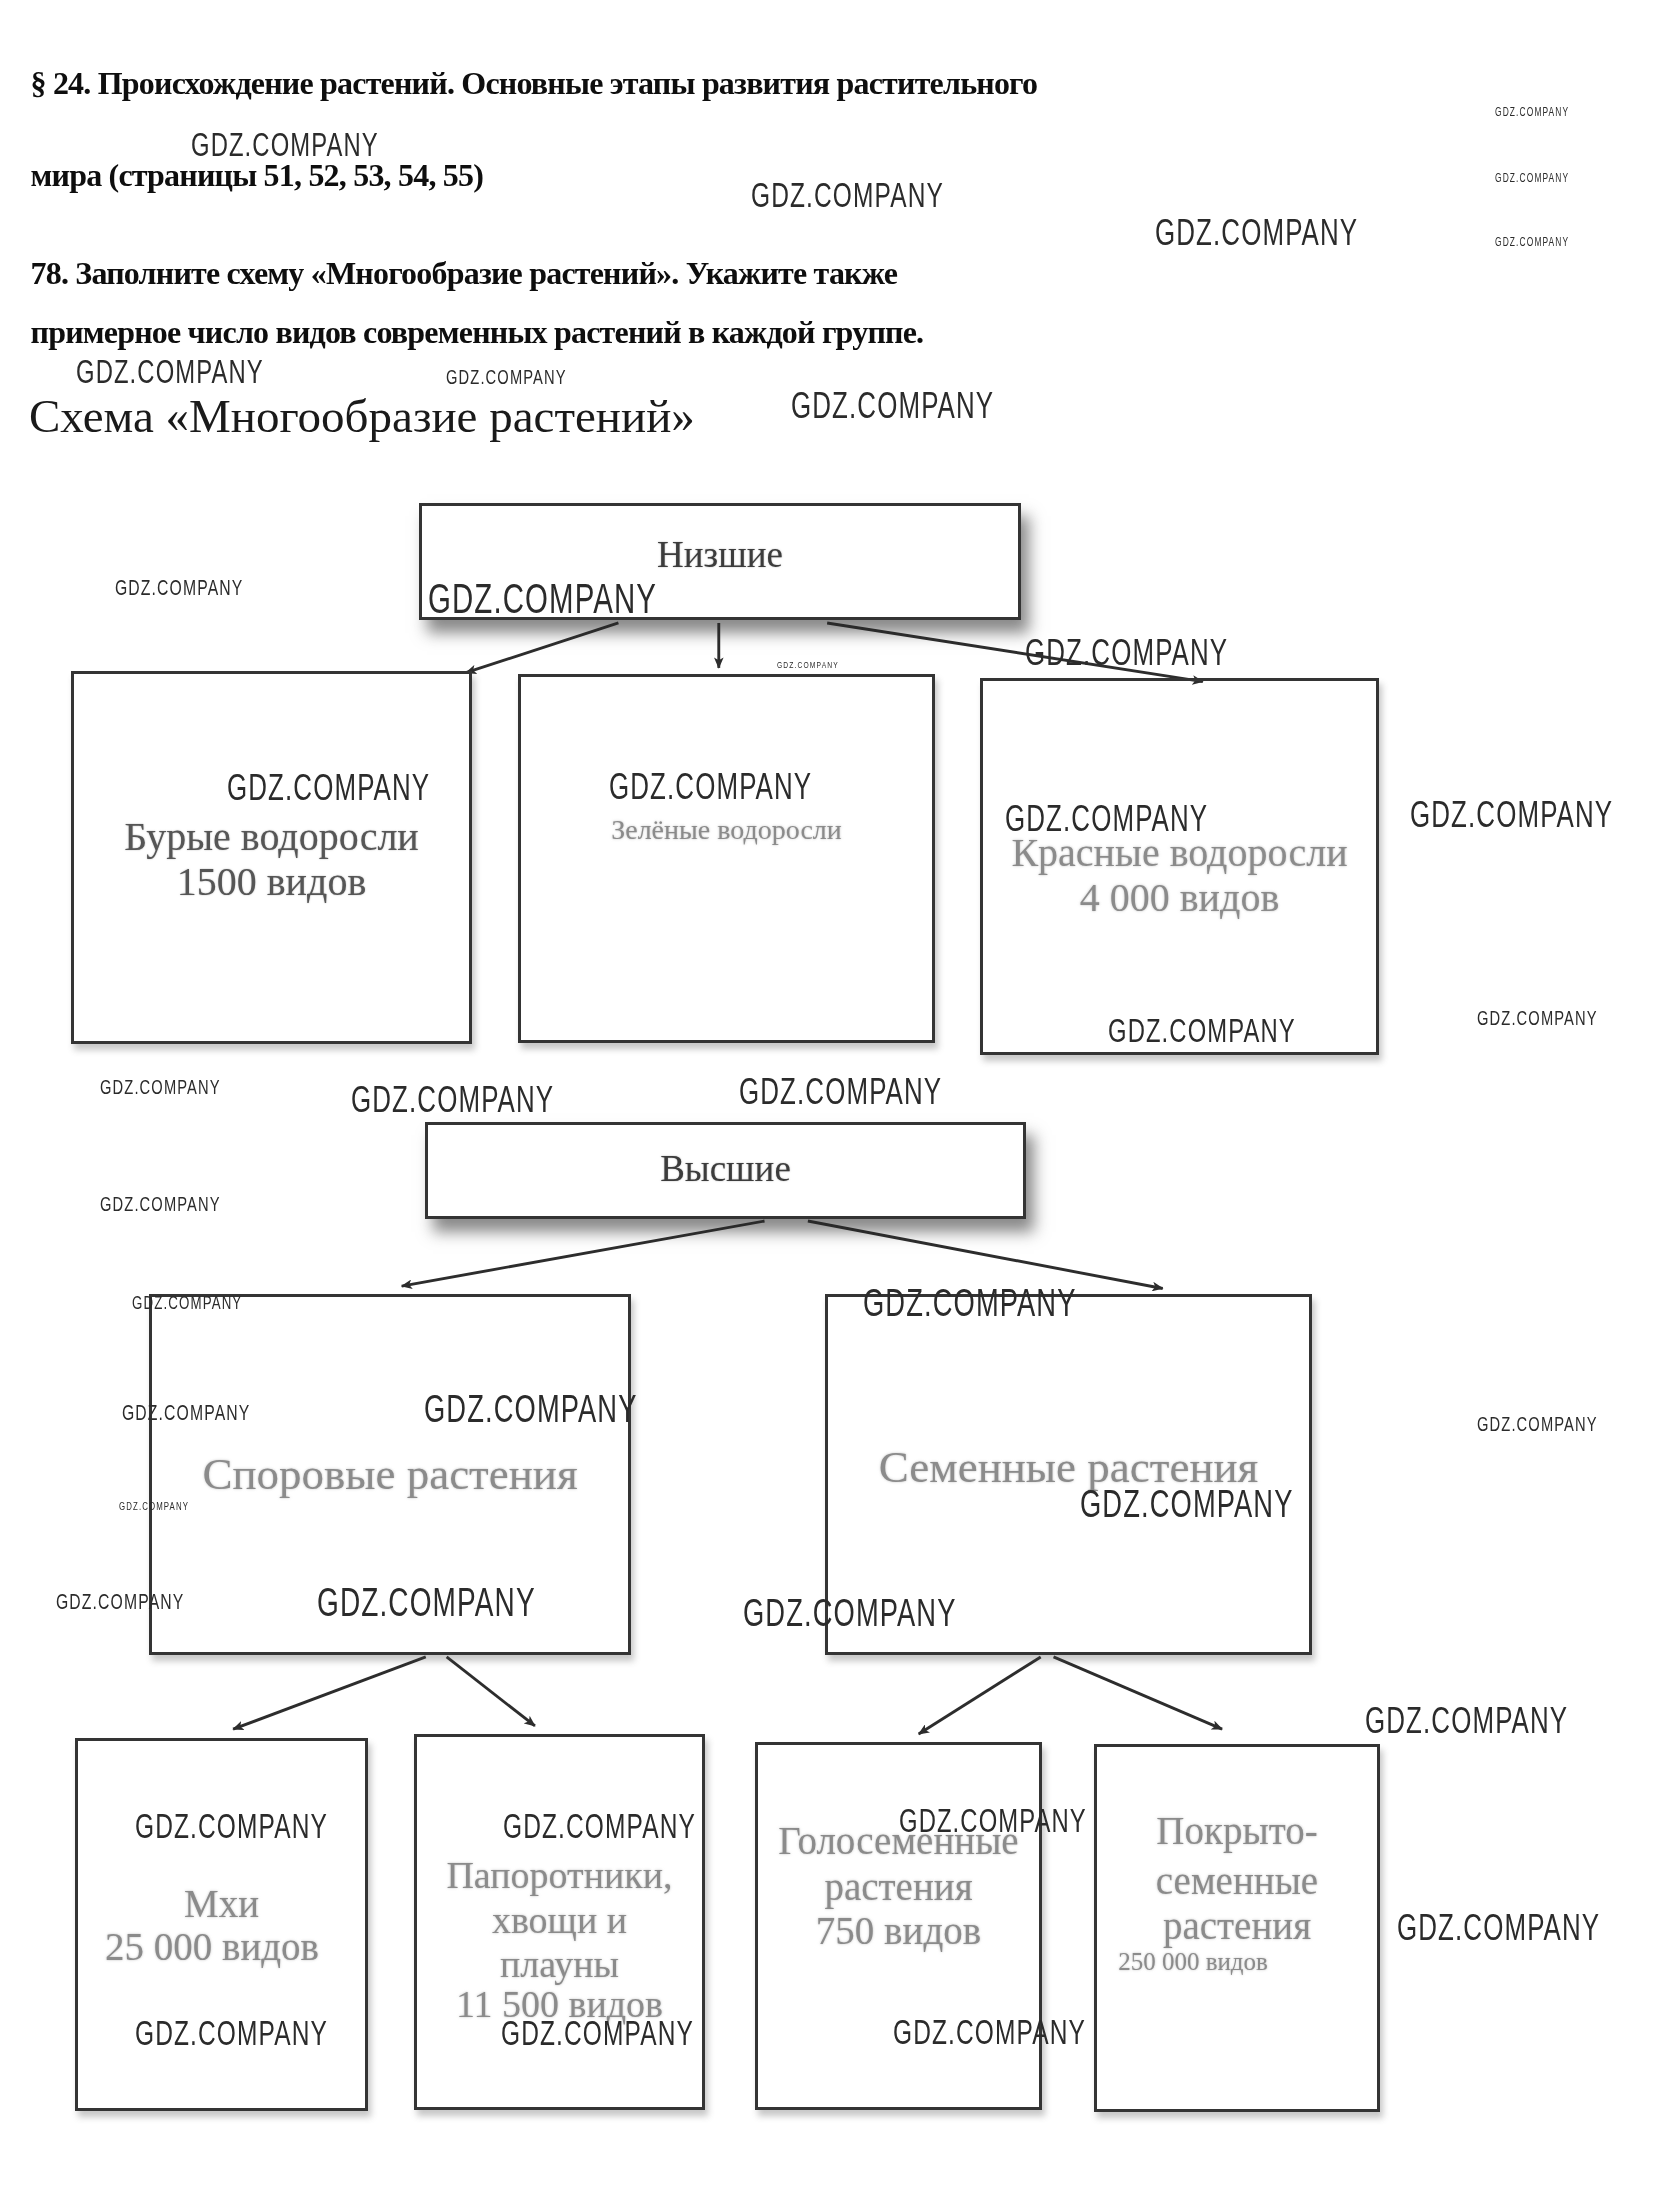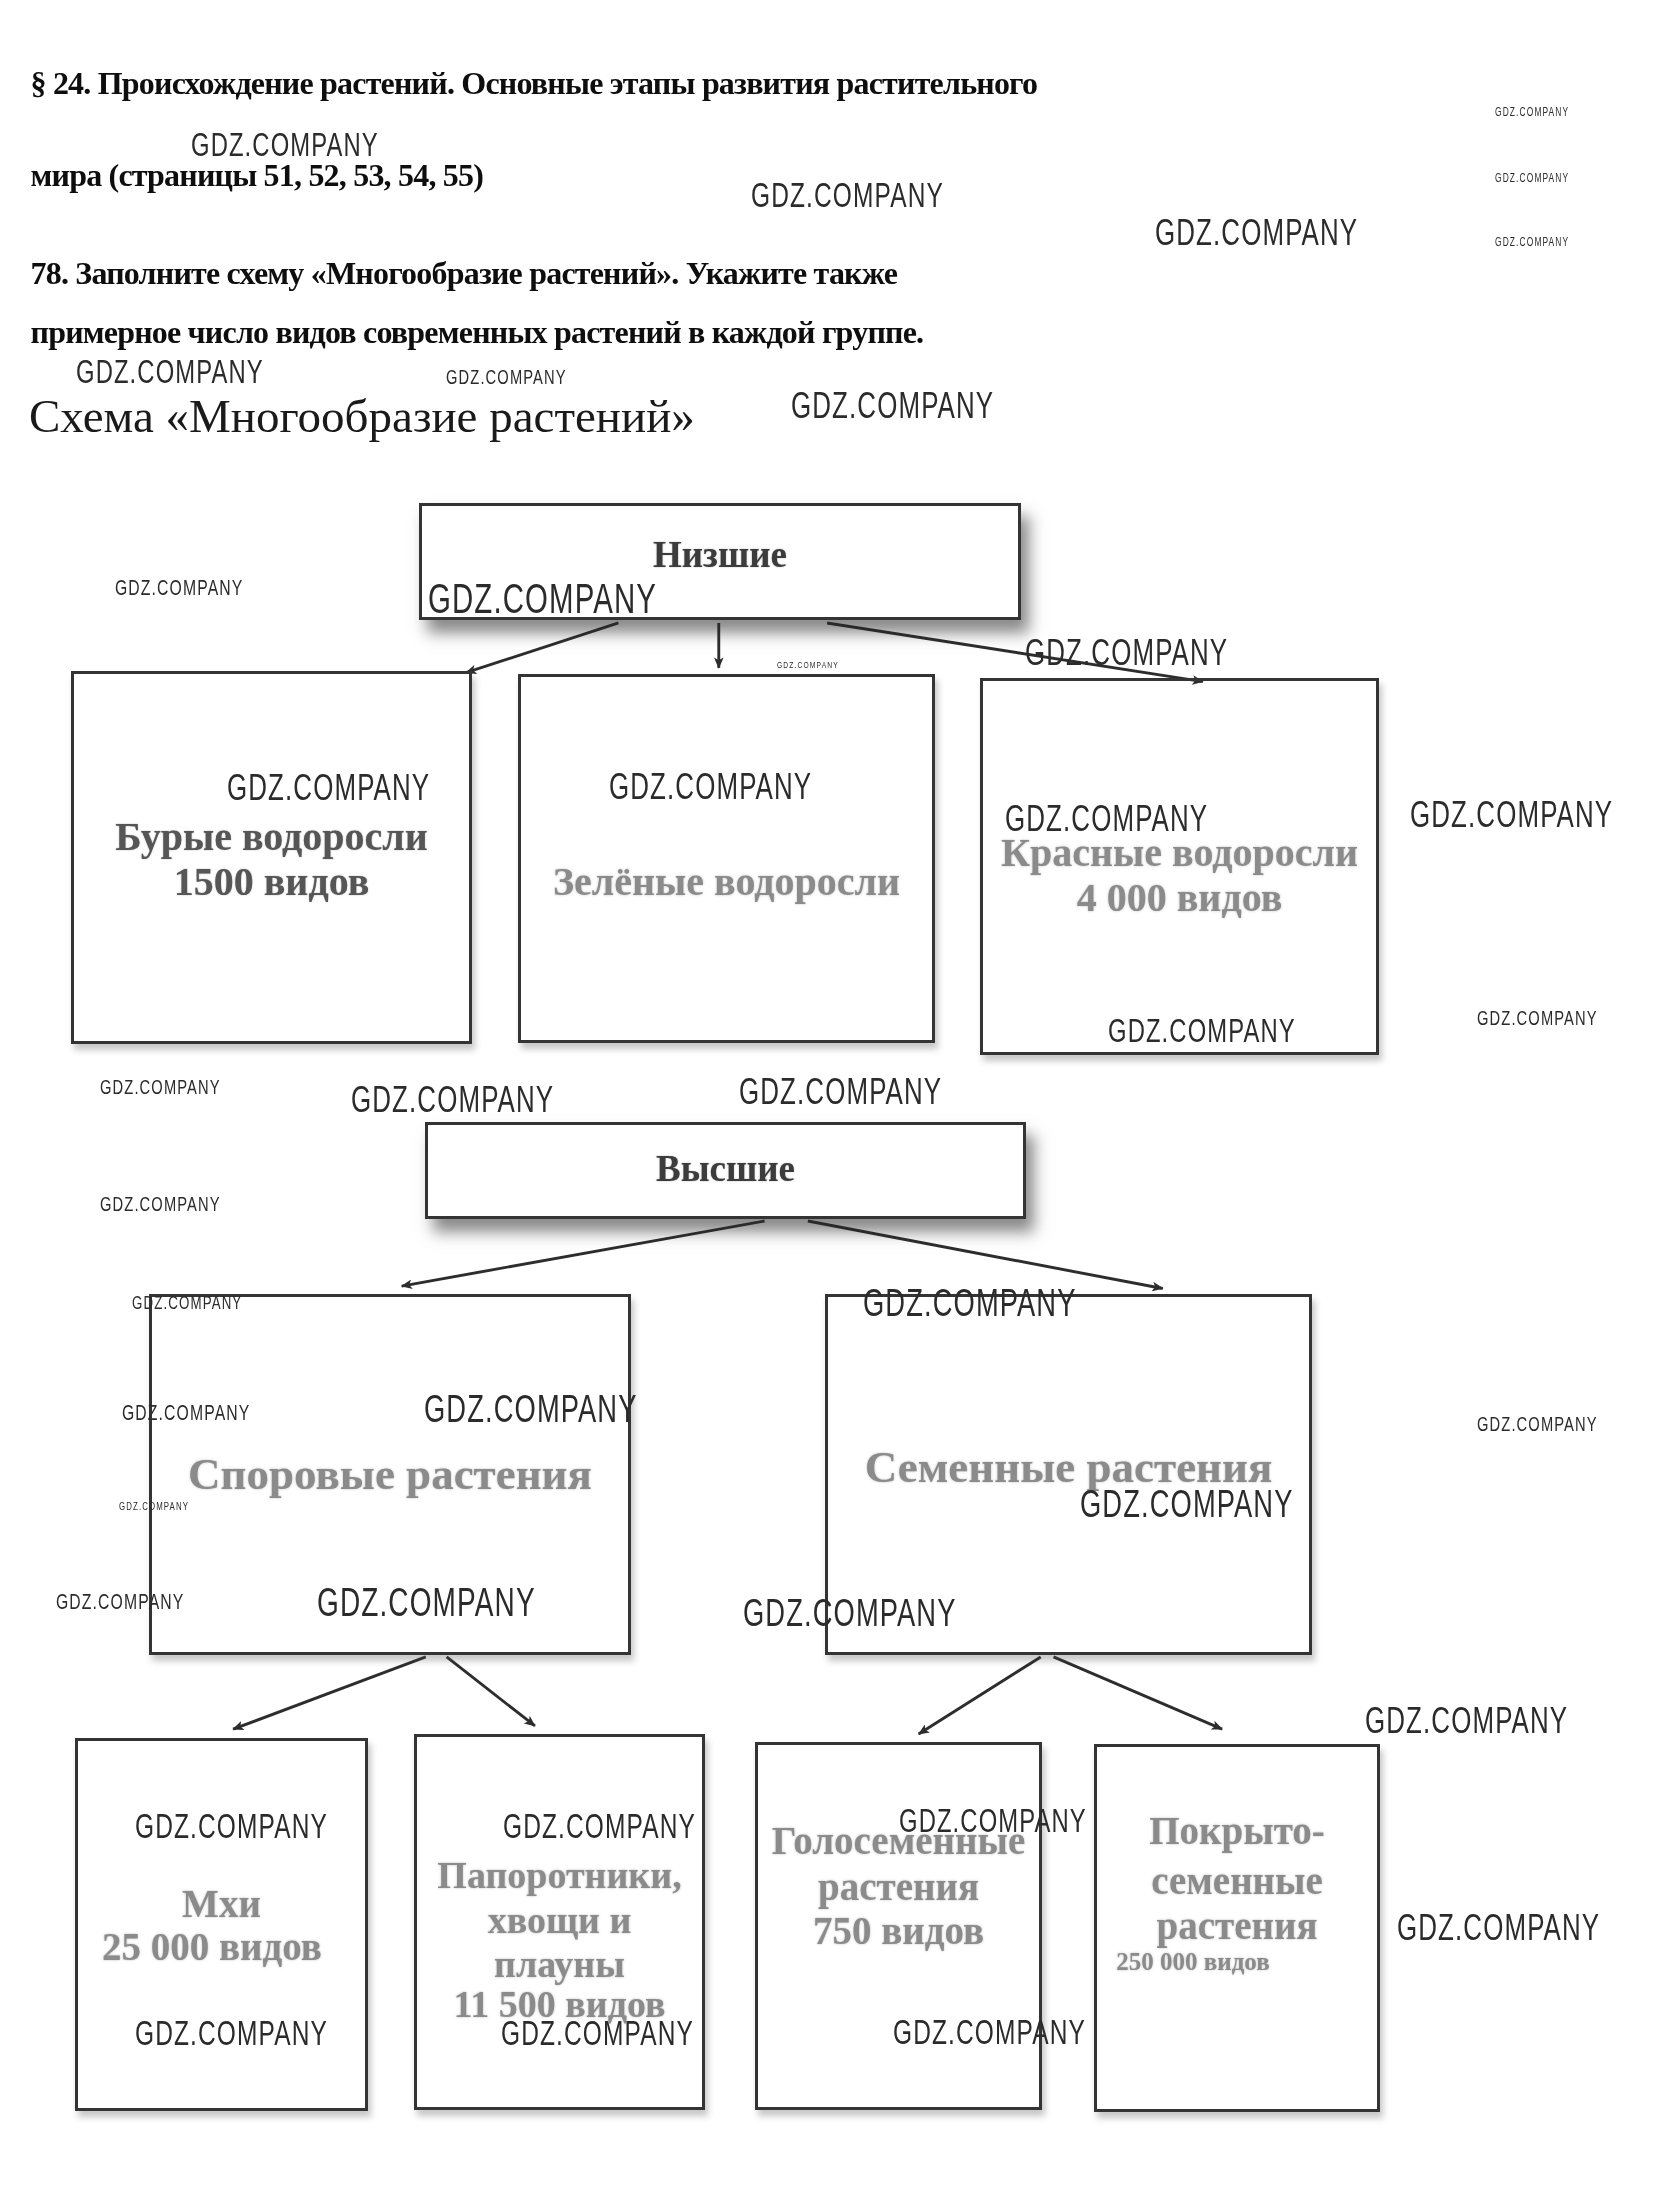--- a/index.html
+++ b/index.html
@@ -43,21 +43,21 @@
     position:absolute;
     box-sizing:border-box;
     border:3.2px solid #343434;
     background:transparent;
   }
   .root-shadow{ box-shadow:8px 13px 14.5px 0 rgba(40,40,40,0.55); }
   .child-shadow{ box-shadow:3.2px 5.6px 6.4px 0 rgba(70,70,70,0.30); }
   .nlabel{
     position:absolute;
     text-align:center;
-    font-weight:bold;
+    font-weight:normal;
     line-height:1;
     white-space:nowrap;
   }
   .ink{ color:#3c3c3c; text-shadow:0 0 1.6px rgba(90,90,90,0.55); }
   .dark{ color:#565656; text-shadow:0 0 1.6px rgba(110,110,110,0.6); }
   .gray{ color:#8b8b8b; text-shadow:0 0 2.4px rgba(150,150,150,0.65); }
   svg.arrows{
     position:absolute;
     left:0; top:0;
     pointer-events:none;
@@ -103,21 +103,21 @@
   <div class="box child-shadow" style="left:75px;top:1738px;width:293px;height:373px"></div>
   <div class="box child-shadow" style="left:414px;top:1734px;width:291px;height:376px"></div>
   <div class="box child-shadow" style="left:755px;top:1742px;width:287px;height:368px"></div>
   <div class="box child-shadow" style="left:1094px;top:1744px;width:286px;height:368px"></div>
 
   <div class="nlabel ink" style="left:419px;top:536px;width:602px;font-size:37px">Низшие</div>
 
   <div class="nlabel dark" style="left:71px;top:817px;width:401px;font-size:40px">Бурые водоросли</div>
   <div class="nlabel dark" style="left:71px;top:862px;width:401px;font-size:40px">1500 видов</div>
 
-  <div class="nlabel gray" style="left:518px;top:862px;width:417px;font-size:40px">Зелёные водоросли</div>
+  <div class="nlabel gray" style="left:518px;top:816px;width:417px;font-size:28px">Зелёные водоросли</div>
 
   <div class="nlabel gray" style="left:980px;top:833px;width:399px;font-size:40px">Красные водоросли</div>
   <div class="nlabel gray" style="left:980px;top:878px;width:399px;font-size:40px">4 000 видов</div>
 
   <div class="nlabel ink" style="left:425px;top:1150px;width:601px;font-size:37px">Высшие</div>
 
   <div class="nlabel gray" style="left:825px;top:1445px;width:487px;font-size:45px">Семенные растения</div>
   <div class="nlabel gray" style="left:149px;top:1452px;width:482px;font-size:45px">Споровые растения</div>
 
   <div class="nlabel gray" style="left:75px;top:1884px;width:293px;font-size:39px">Мхи</div>

